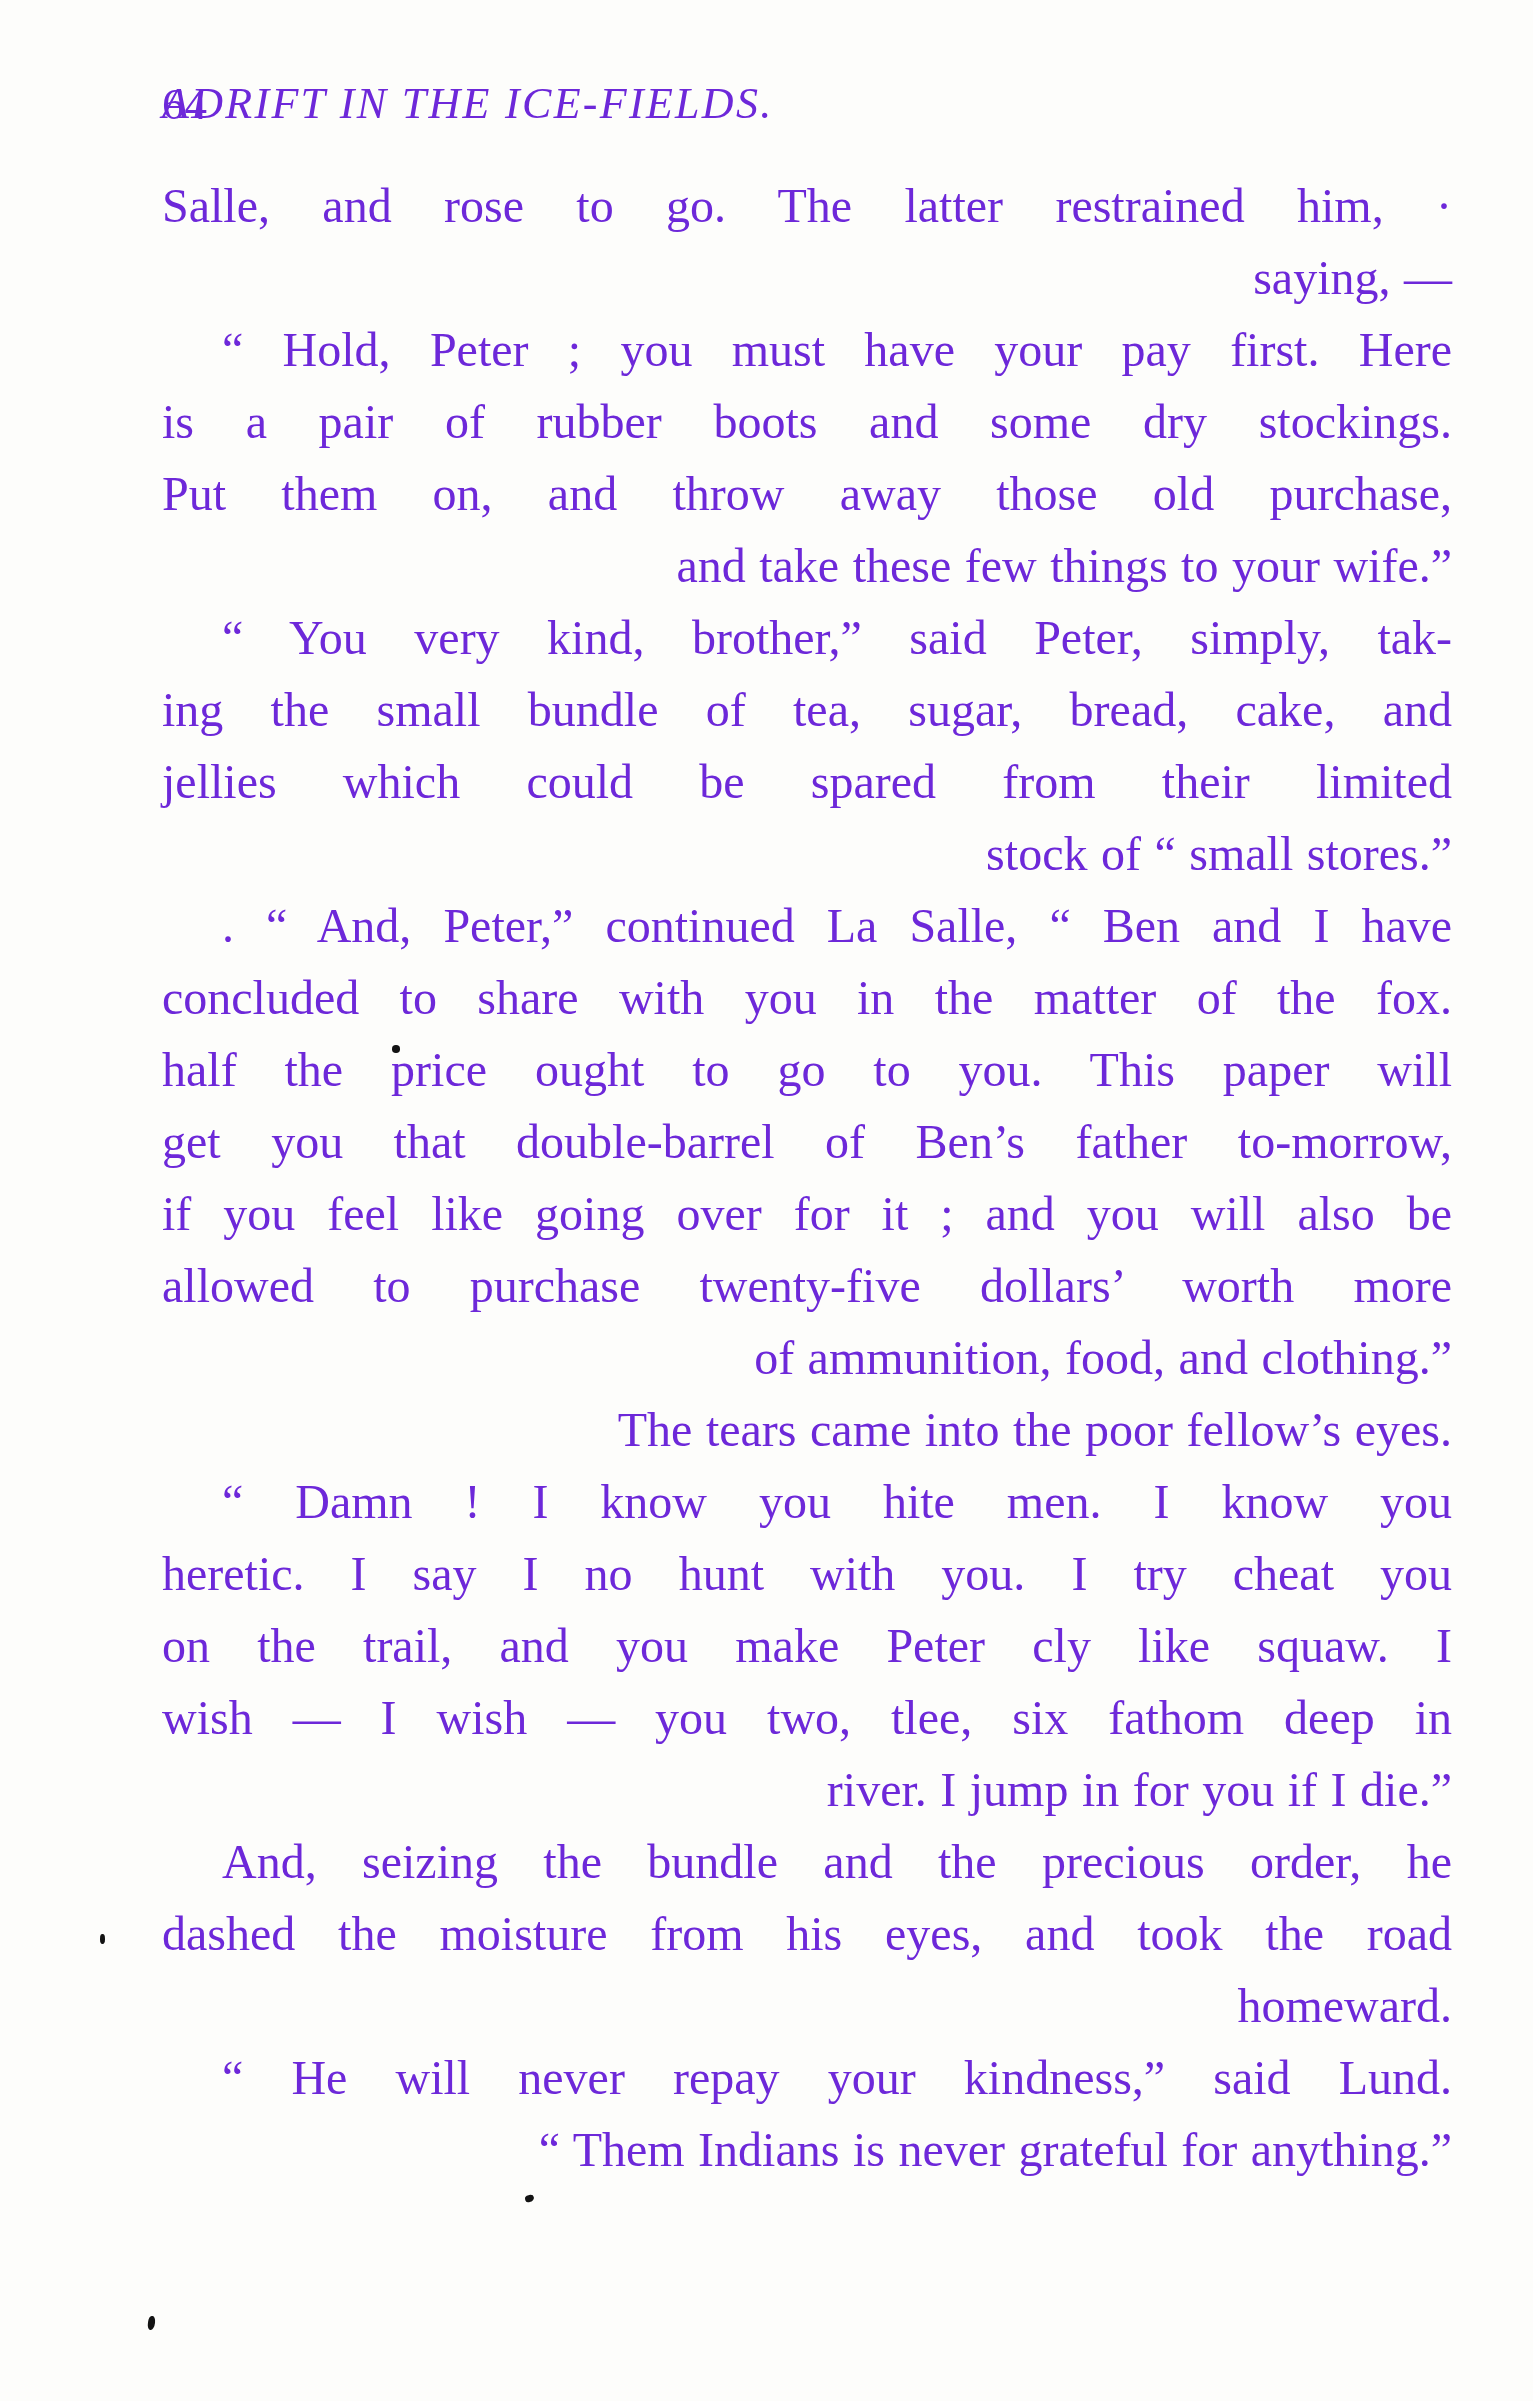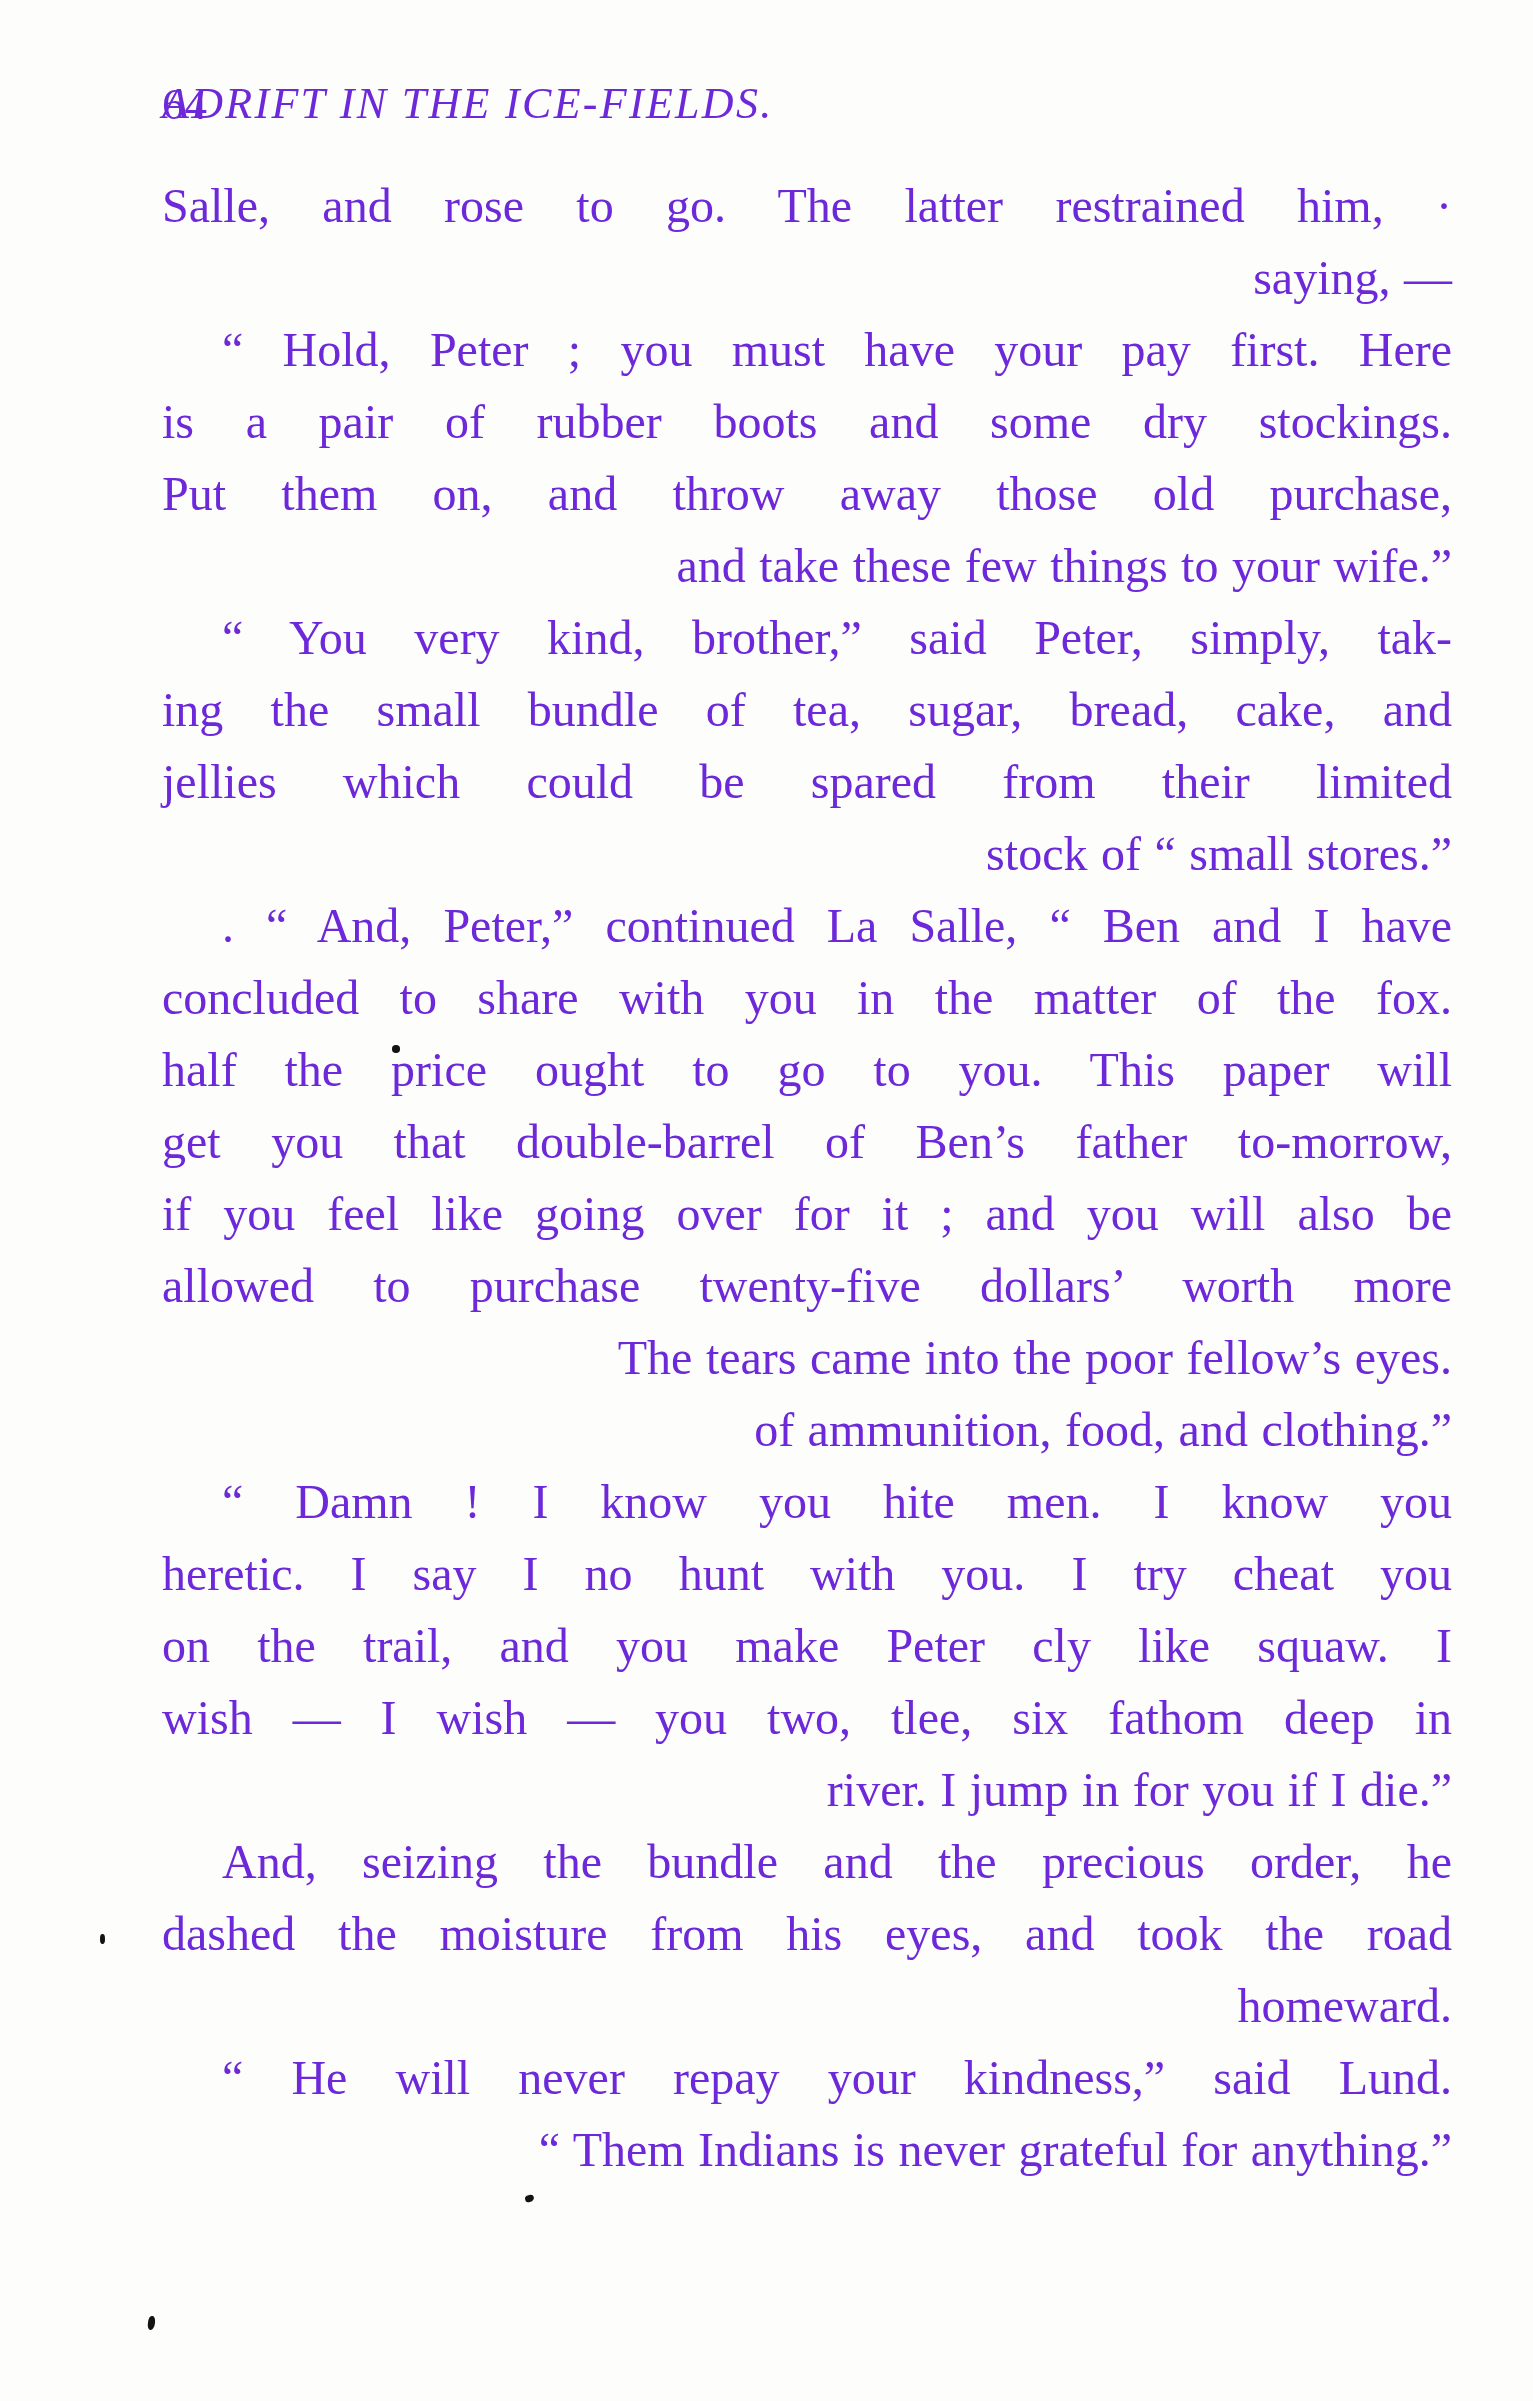--- a/index.html
+++ b/index.html
@@ -87,22 +87,22 @@
     <div class="line j indent">“ You very kind, brother,” said Peter, simply, tak-</div>
     <div class="line j">ing the small bundle of tea, sugar, bread, cake, and</div>
     <div class="line j">jellies which could be spared from their limited</div>
     <div class="line">stock of “ small stores.”</div>
     <div class="line j indent">. “ And, Peter,” continued La Salle, “ Ben and I have</div>
     <div class="line j">concluded to share with you in the matter of the fox.</div>
     <div class="line j">half the price ought to go to you. This paper will</div>
     <div class="line j">get you that double-barrel of Ben’s father to-morrow,</div>
     <div class="line j">if you feel like going over for it ; and you will also be</div>
     <div class="line j">allowed to purchase twenty-five dollars’ worth more</div>
+    <div class="line">of ammunition, food, and clothing.”</div>
     <div class="line indent">The tears came into the poor fellow’s eyes.</div>
-    <div class="line">of ammunition, food, and clothing.”</div>
     <div class="line j indent">“ Damn ! I know you hite men. I know you</div>
     <div class="line j">heretic. I say I no hunt with you. I try cheat you</div>
     <div class="line j">on the trail, and you make Peter cly like squaw. I</div>
     <div class="line j">wish — I wish — you two, tlee, six fathom deep in</div>
     <div class="line">river. I jump in for you if I die.”</div>
     <div class="line j indent">And, seizing the bundle and the precious order, he</div>
     <div class="line j">dashed the moisture from his eyes, and took the road</div>
     <div class="line">homeward.</div>
     <div class="line j indent">“ He will never repay your kindness,” said Lund.</div>
     <div class="line">“ Them Indians is never grateful for anything.”</div>

